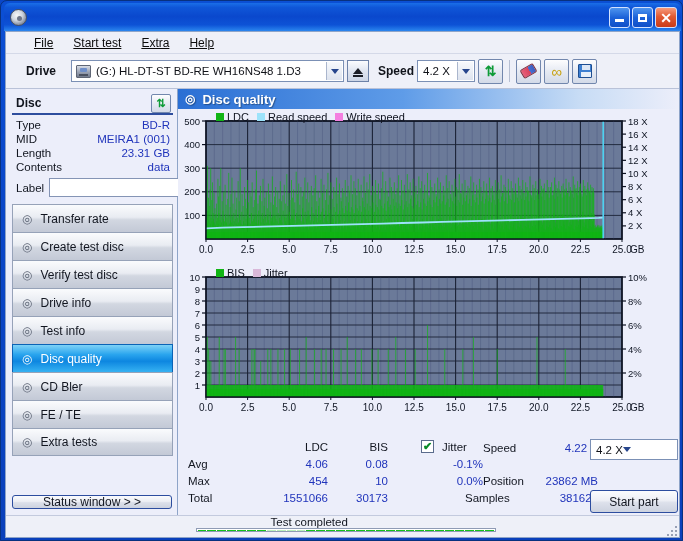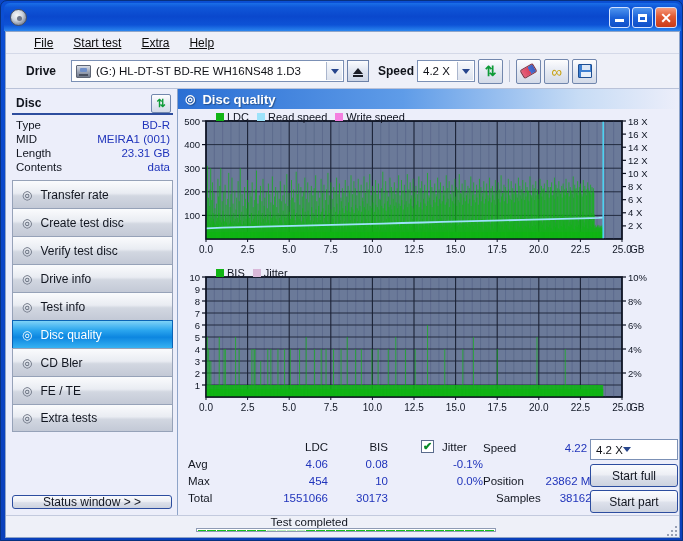--- a/index.html
+++ b/index.html
@@ -345,20 +345,27 @@
           </div>
           <div class="info-row">
             <span class="k">Length</span>
             <span class="v">23.31 GB</span>
           </div>
           <div class="info-row">
             <span class="k">Contents</span>
             <span class="v">data</span>
           </div>
 
+          <div class="label-row">
+            <span class="k">Label</span>
+            <input class="label-input" type="text" value="" style="">
+            <div class="cd-btn">
+                <div class="cd-glyph"></div>
+              </div>
+          </div>
 
           <div class="navlist">
             <div class="nav-btn">
               <span class="nav-ico">◎</span>
               <span>Transfer rate</span>
             </div>
             <div class="nav-btn">
               <span class="nav-ico">◎</span>
               <span>Create test disc</span>
             </div>
@@ -692,30 +699,29 @@
             <div class="cell num" style="left:245px; top:38px; width:60px; text-align:right;">0.0%</div>
 
             <div class="cell" style="left:10px; top:55px;">Total</div>
             <div class="cell num" style="left:70px; top:55px; width:80px; text-align:right;">1551066</div>
             <div class="cell num" style="left:155px; top:55px; width:55px; text-align:right;">30173</div>
 
             <div class="cell" style="left:305px; top:5px;">Speed</div>
             <div class="cell num" style="left:358px; top:5px; width:62px; text-align:right;">4.22 X</div>
             <div class="cell" style="left:305px; top:38px;">Position</div>
             <div class="cell num" style="left:352px; top:38px; width:68px; text-align:right;">23862 MB</div>
-            <div class="cell" style="left:318px; top:55px;">Samples</div>
+            <div class="cell" style="left:287px; top:55px;">Samples</div>
             <div class="cell num" style="left:352px; top:55px; width:68px; text-align:right;">381624</div>
 
             <div class="cell stat-combo" style="left:412px; top:2px;">
               <span>4.2 X</span>
               <div class="arrow-box">
                   <div class="caret"></div>
                 </div>
             </div>
-            <div class="cell btn-start" style="left:412px; top:27px;">Start full</div>
             <div class="cell btn-start" style="left:412px; top:53px;">Start part</div>
           </div>
         </div>
       </div>
 
       <div class="statusbar">
         <div class="sb-cell sb-text">Test completed</div>
         <div class="progress-outer" id="progress-bar">
             <div class="pblock"></div>
             <div class="pblock"></div>

